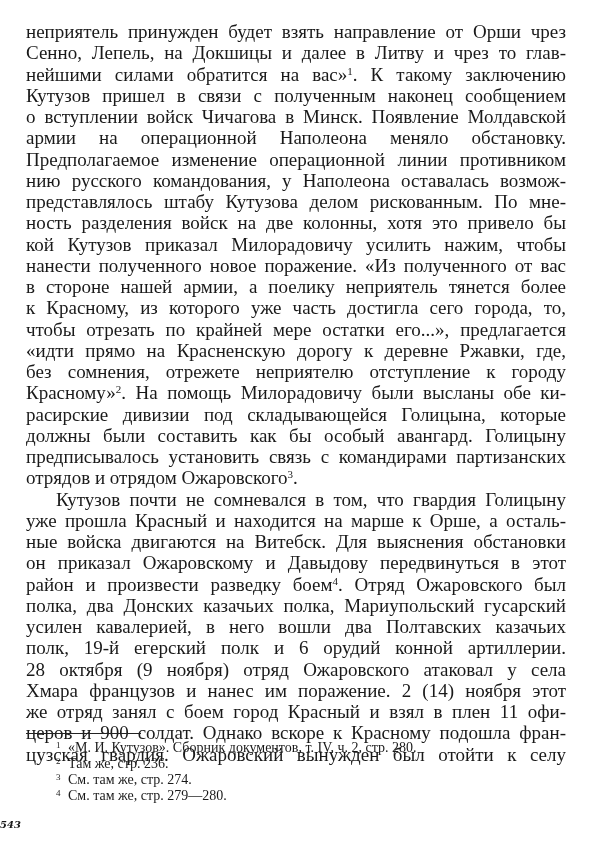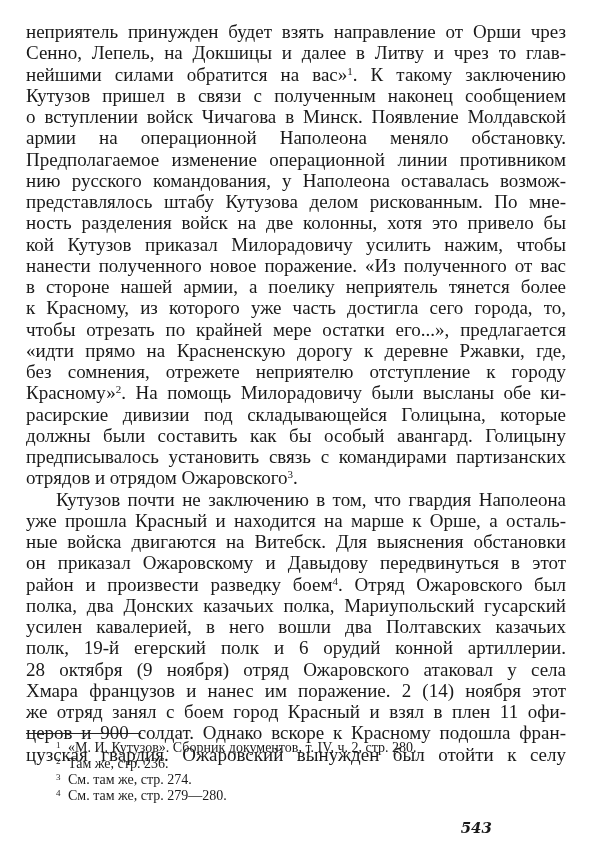--- a/index.html
+++ b/index.html
@@ -22,23 +22,23 @@
       border-top: 1.5px solid #222;
     }
     .footnotes {
       position: absolute; left: 56px; top: 740px; width: 520px;
       font-family: "Liberation Serif", "DejaVu Serif", serif;
       font-size: 14px; line-height: 16px;
     }
     .fn-item { display: block; white-space: nowrap; }
     .fn-mark { display: inline-block; width: 12px; font-size: 9px; vertical-align: 4px; line-height: 0; }
     .page-number {
-      position: absolute; left: 0; width: 492px; top: 819px; text-align: right;
+      position: absolute; left: 0; width: 492px; top: 819px; text-align: left;
       font-family: "DejaVu Serif", "Liberation Serif", serif;
-      font-size: 15px; font-weight: bold; font-style: italic;
+      font-size: 10px; font-weight: bold; font-style: italic;
     }
   </style>
 </head>
 <body>
 
 <div class="page">
   <div class="body-text">
     <div>
       <span class="line">неприятель принужден будет взять направление от Орши чрез</span>
       <span class="line">Сенно, Лепель, на Докшицы и далее в Литву и чрез то глав-</span>
@@ -57,21 +57,21 @@
       <span class="line">чтобы отрезать по крайней мере остатки его...», предлагается</span>
       <span class="line">«идти прямо на Красненскую дорогу к деревне Ржавки, где,</span>
       <span class="line">без сомнения, отрежете неприятелю отступление к городу</span>
       <span class="line"><span>Красному»</span><sup class="fn">2</sup><span>. На помощь Милорадовичу были высланы обе ки-</span></span>
       <span class="line">расирские дивизии под складывающейся Голицына, которые</span>
       <span class="line">должны были составить как бы особый авангард. Голицыну</span>
       <span class="line">предписывалось установить связь с командирами партизанских</span>
       <span class="line last"><span>отрядов и отрядом Ожаровского</span><sup class="fn">3</sup><span>.</span></span>
     </div>
     <div>
-      <span class="line indent">Кутузов почти не заключению в том, что гвардия Наполеона</span>
+      <span class="line indent">Кутузов почти не сомневался в том, что гвардия Голицыну</span>
       <span class="line">уже прошла Красный и находится на марше к Орше, а осталь-</span>
       <span class="line">ные войска двигаются на Витебск. Для выяснения обстановки</span>
       <span class="line">он приказал Ожаровскому и Давыдову передвинуться в этот</span>
       <span class="line"><span>район и произвести разведку боем</span><sup class="fn">4</sup><span>. Отряд Ожаровского был</span></span>
       <span class="line">полка, два Донских казачьих полка, Мариупольский гусарский</span>
       <span class="line">усилен кавалерией, в него вошли два Полтавских казачьих</span>
       <span class="line">полк, 19-й егерский полк и 6 орудий конной артиллерии.</span>
       <span class="line">28 октября (9 ноября) отряд Ожаровского атаковал у села</span>
       <span class="line">Хмара французов и нанес им поражение. 2 (14) ноября этот</span>
       <span class="line">же отряд занял с боем город Красный и взял в плен 11 офи-</span>

